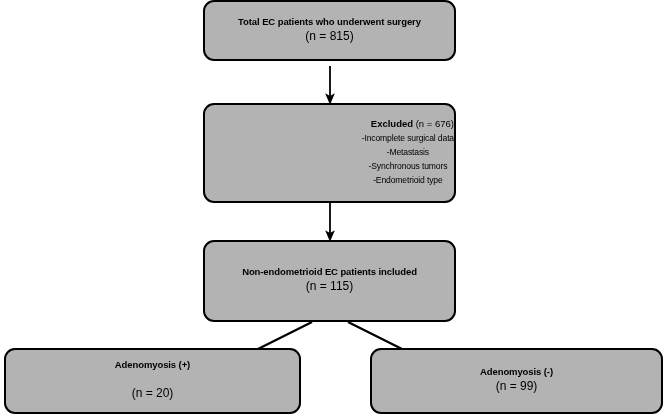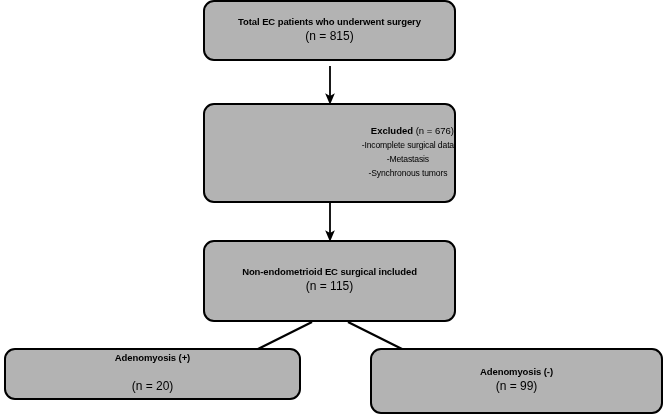--- a/index.html
+++ b/index.html
@@ -69,21 +69,21 @@
     font-size: 8.6px;
     font-weight: normal;
     line-height: 1.62;
     letter-spacing: -0.15px;
   }
 
   
   #node-total      { left: 203px; top: 0;   width: 253px; height: 61px; }
   #node-excluded   { left: 203px; top: 103px; width: 253px; height: 100px; align-items: flex-end; }
   #node-included   { left: 203px; top: 240px; width: 253px; height: 82px; }
-  #node-adeno-pos  { left: 4px;   top: 348px; width: 297px; height: 52px; gap: 14px; }
+  #node-adeno-pos  { left: 4px;   top: 348px; width: 297px; height: 66px; gap: 14px; }
   #node-adeno-neg  { left: 370px; top: 348px; width: 293px; height: 66px; }
 </style>
 </head>
 <body>
 
 <div id="flow-root">
 
   <svg class="connector-layer" viewBox="0 0 669 417" width="669" height="417" xmlns="http://www.w3.org/2000/svg">
     <defs>
       <marker id="arrowhead" markerWidth="7" markerHeight="7" refX="3.2" refY="3.2" orient="auto" markerUnits="strokeWidth">
@@ -106,25 +106,26 @@
   </div>
 
   <div class="node" id="node-excluded">
     <div class="node-title-inline">
       <span class="strong">Excluded</span><span> </span><span>(n = 676)</span>
     </div>
     <ul class="reason-list">
       <li>-Incomplete surgical data</li>
       <li>-Metastasis</li>
       <li>-Synchronous tumors</li>
+      <li>-Endometrioid type</li>
     </ul>
   </div>
 
   <div class="node" id="node-included">
-    <div class="node-title">Non-endometrioid EC surgical included</div>
+    <div class="node-title">Non-endometrioid EC patients included</div>
     <div class="node-count">(n = 115)</div>
   </div>
 
   <div class="node" id="node-adeno-pos">
     <div class="node-title">Adenomyosis (+)</div>
     <div class="node-count">(n = 20)</div>
   </div>
 
   <div class="node" id="node-adeno-neg">
     <div class="node-title">Adenomyosis (-)</div>

